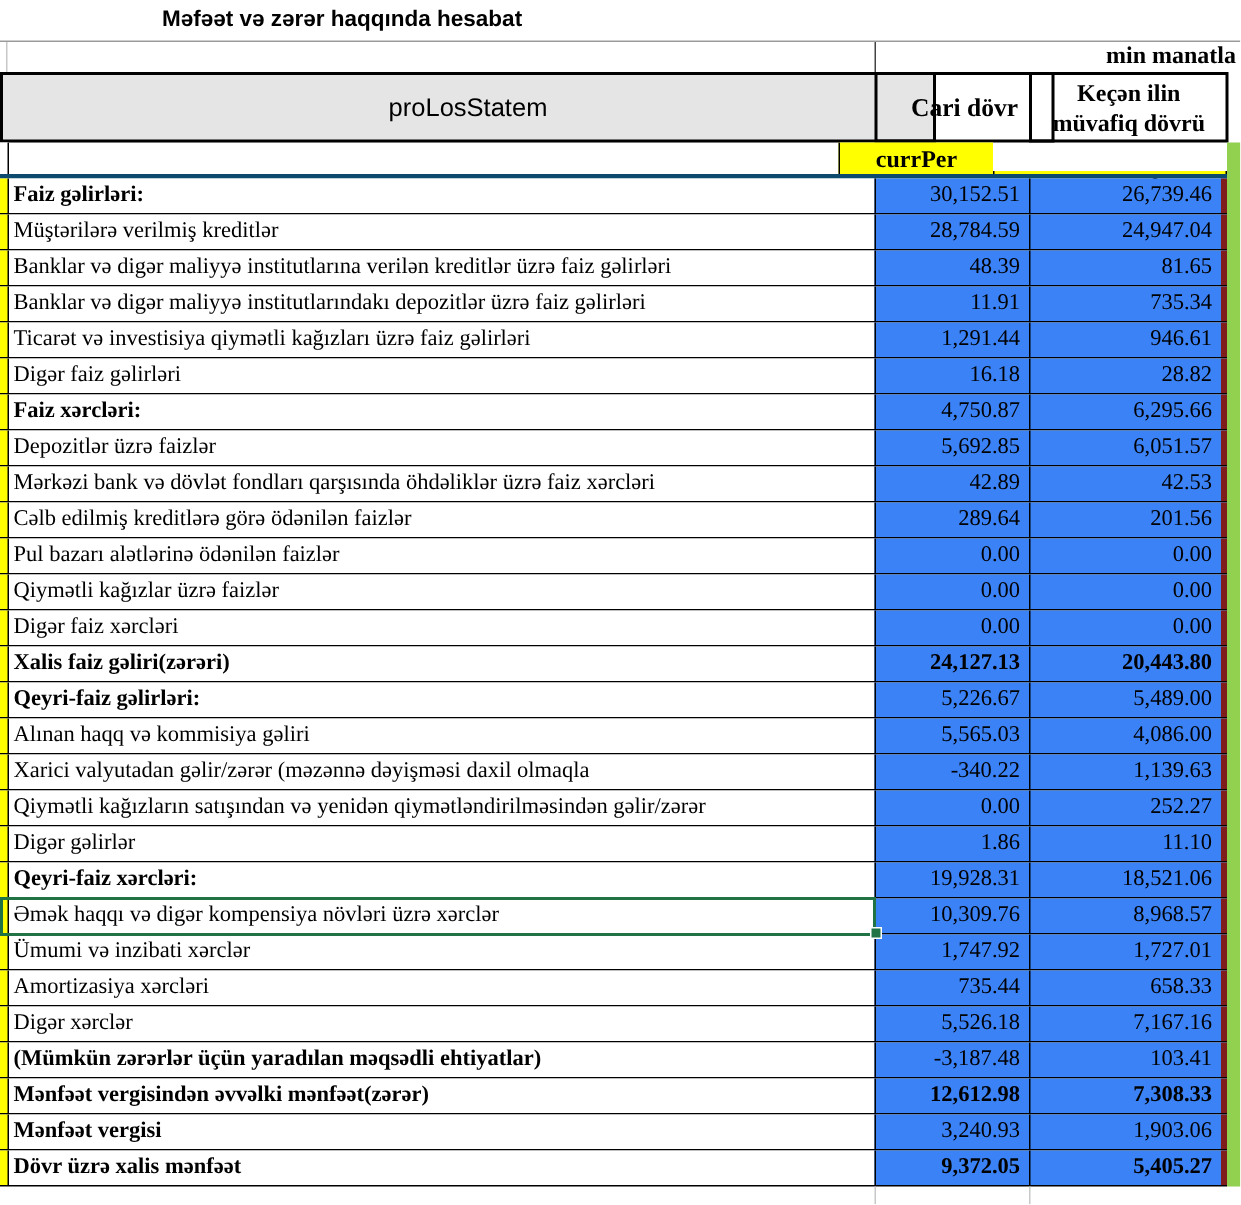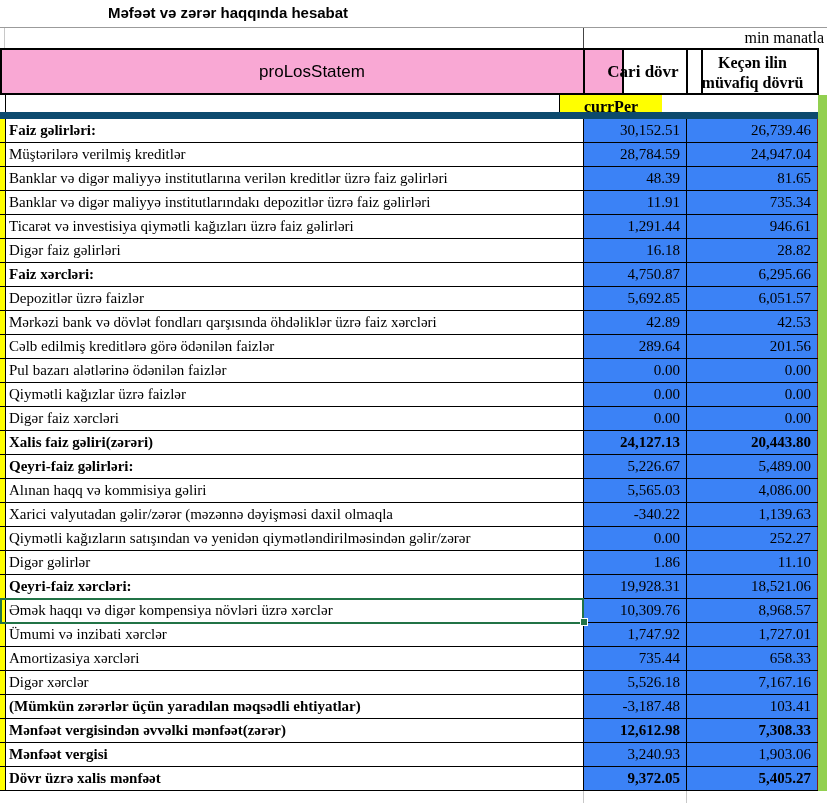--- a/index.html
+++ b/index.html
@@ -10,49 +10,49 @@
   .title{position:absolute;left:108px;top:4px;font-family:"Liberation Sans",sans-serif;
          font-weight:bold;font-size:15px;white-space:nowrap;}
 
   
   .topline{position:absolute;left:0;top:27px;width:827px;height:1px;background:#9b9b9b;}
   .gl{position:absolute;background:#c8c8c8;width:1px;}
 
   
   .unitrow{position:absolute;left:0;top:28px;width:827px;height:20px;}
   .unitrow .vsep{position:absolute;left:583px;top:0;width:1px;height:20px;background:#444;}
-  .unitrow .txt{position:absolute;right:3px;top:0;line-height:20px;font-weight:normal;font-size:16px;}
+  .unitrow .txt{position:absolute;right:3px;top:0;line-height:20px;font-weight:bold;font-size:16px;}
 
   
   .hc{position:absolute;top:48px;height:47px;box-sizing:border-box;border:2px solid #000;
       display:flex;align-items:center;justify-content:center;text-align:center;}
-  .hc-main{left:0;width:624px;background:#f9a8d4;font-family:"Liberation Sans",sans-serif;font-size:17px;}
+  .hc-main{left:0;width:624px;background:#e5e5e5;font-family:"Liberation Sans",sans-serif;font-size:17px;}
   .hc-curr{left:583px;width:120px;font-weight:bold;font-size:17px;}
   .hc-prev{left:686px;width:133px;font-weight:bold;font-size:16px;line-height:20px;flex-direction:column;justify-content:flex-end;}
 
   
   .codesrow{position:absolute;left:0;top:95px;width:818px;height:24px;display:flex;
-            box-sizing:border-box;border-bottom:7px solid #0c4a6e;}
+            box-sizing:border-box;border-bottom:3px solid #0c4a6e;}
   .codesrow .cA{width:6px;box-sizing:border-box;border-right:1px solid #000;background:#fff;}
   .codesrow .sp{flex:1;}
   .code{box-sizing:border-box;background:#FFFF00;border-left:1px solid #000;text-align:center;
         font-weight:bold;font-size:16px;line-height:23px;}
   .code.c1{width:103px;}
   .code.c2{width:156px;border-right:1px solid #000;margin-top:19px;}
 
   
   .tbody{position:absolute;left:0;top:119px;width:818px;}
   .trow{display:flex;height:24px;box-sizing:border-box;border-bottom:1px solid #000;position:relative;}
   .trow .cA{width:6px;box-sizing:border-box;background:#FFFF00;border-right:1px solid #000;}
   .trow .lbl{width:577px;box-sizing:border-box;padding-left:3px;font-size:15px;line-height:22px;
              white-space:nowrap;overflow:hidden;background:#fff;}
   .trow .v{box-sizing:border-box;background:#3b82f6;text-align:right;padding-right:6px;
            font-size:15px;line-height:22px;border-left:1px solid #000;}
   .trow .v1{width:103px;}
-  .trow .v2{width:132px;border-right:1px solid #7f1d1d;}
+  .trow .v2{width:132px;border-right:4px solid #7f1d1d;}
   .trow.bl .lbl{font-weight:bold;}
   .trow.bv .v{font-weight:bold;}
 
   
   .trow.selected::before{content:"";position:absolute;left:0;top:-1px;width:584px;height:26px;
         box-sizing:border-box;border:2px solid #217346;pointer-events:none;z-index:2;}
   .trow.selected::after{content:"";position:absolute;left:580px;bottom:-4px;width:6px;height:6px;
         background:#217346;border:1px solid #fff;z-index:3;}
 
   

